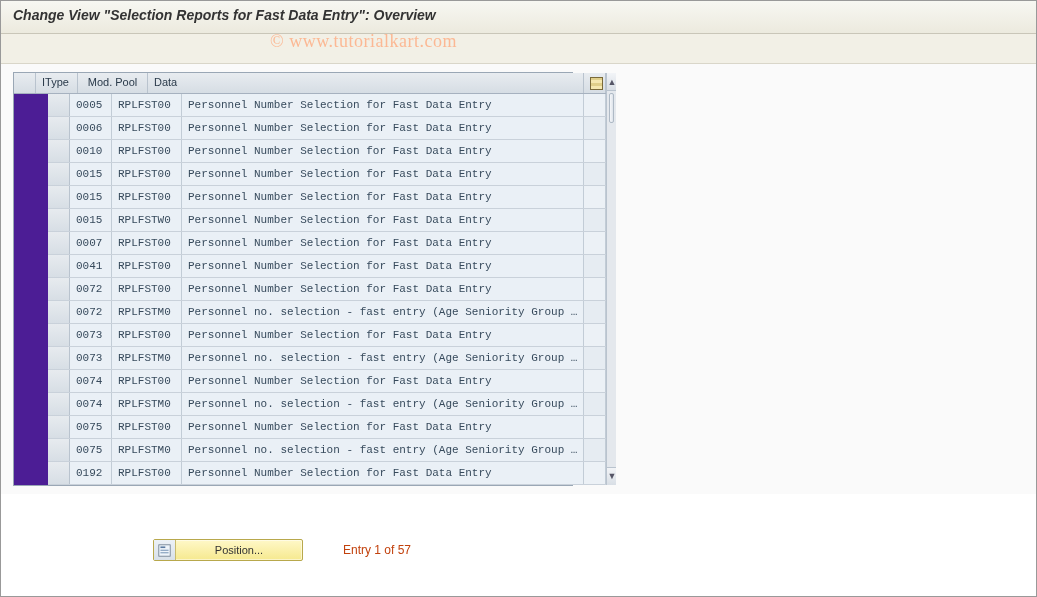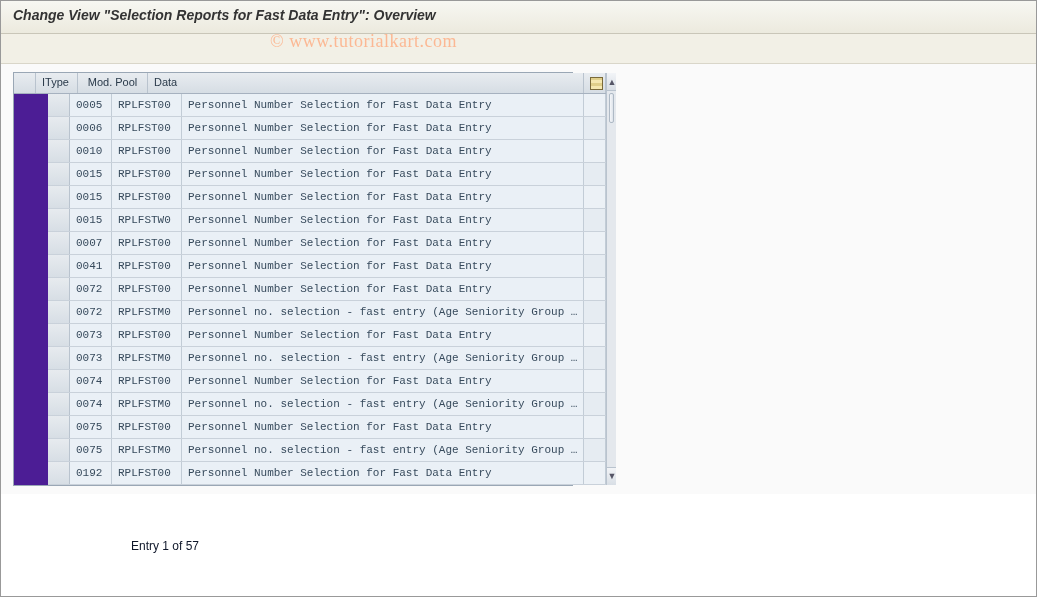--- a/index.html
+++ b/index.html
@@ -157,23 +157,23 @@
       border-right: 1px solid #c9bb6e;
       display:flex;align-items:center;justify-content:center;
       background: linear-gradient(to bottom,#ecf1f6,#d8e0e8);
     }
     .pos-button .pos-label {
       flex:1;
       text-align:center;
     }
     .pos-icon-svg { width:13px; height:13px; }
     .entry-status {
-      margin-left: 118px;
+      margin-left: 40px;
       font-size: 12px;
-      color: #0f172a;
+      color: #c2410c;
     }
   </style>
 </head>
 <body>
 
 <div class="titlebar">
   <span>Change View "Selection Reports for Fast Data Entry": Overview</span>
 </div>
 <div class="toolbar-area"></div>
 
@@ -315,14 +315,25 @@
       <div class="sb-btn">▲</div>
       <div class="sb-track">
         <div class="sb-thumb"></div>
       </div>
       <div class="sb-btn bottom">▼</div>
     </div>
   </div>
 </div>
 
 <div class="footer-area">
+  <div class="pos-button">
+    <span class="pos-iconcell">
+      <svg class="pos-icon-svg" viewBox="0 0 16 16">
+        <rect x="1" y="1" width="14" height="14" fill="#eef4fa" stroke="#6a7a8a"></rect>
+        <rect x="3" y="3" width="6" height="2" fill="#5b7aa0"></rect>
+        <rect x="3" y="7" width="10" height="1.5" fill="#8ba4c0"></rect>
+        <rect x="3" y="10" width="10" height="1.5" fill="#8ba4c0"></rect>
+      </svg>
+    </span>
+    <span class="pos-label">Position...</span>
+  </div>
   <span class="entry-status">Entry 1 of 57</span>
 </div>
 
 </body></html>

